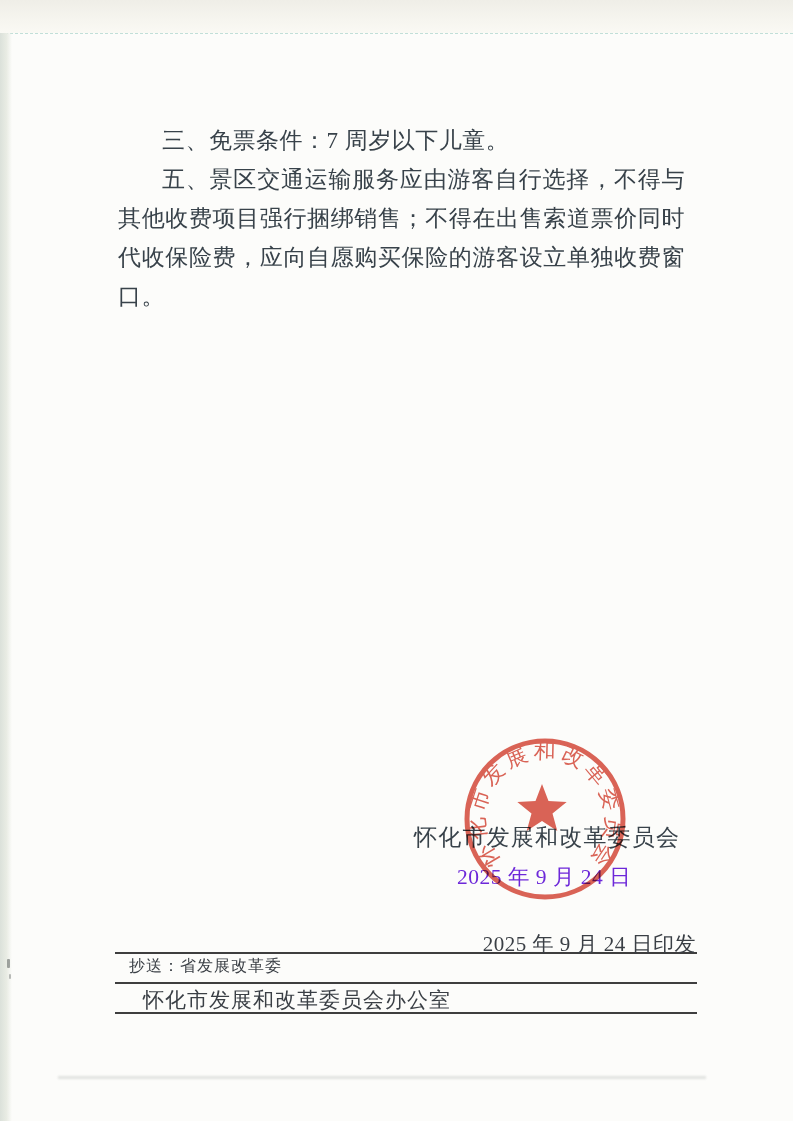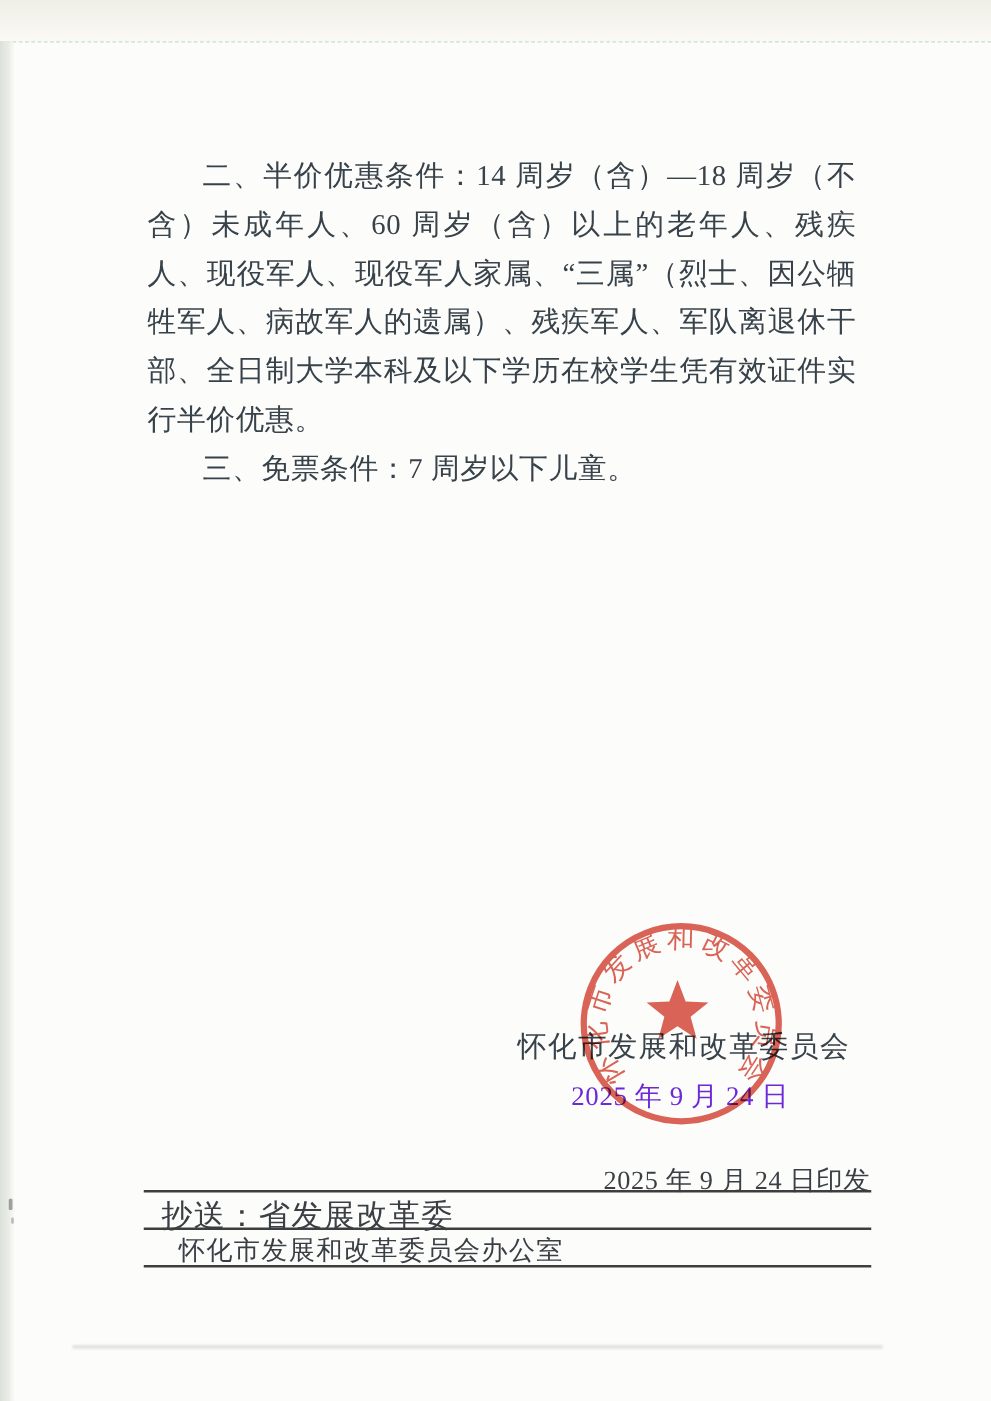--- a/index.html
+++ b/index.html
@@ -59,21 +59,21 @@
     opacity: 0.85; mix-blend-mode: multiply;
   }
 
   
   .rule { position: absolute; left: 115px; width: 582px; height: 2px; background: #3e3e3e; }
   .rule-top    { top: 952px; }
   .rule-middle { top: 982px; }
   .rule-bottom { top: 1012px; }
   .footer-cc {
     position: absolute; left: 129px; top: 956px;
-    color: #3a3f45; font-size: 25px; letter-spacing: 1px; white-space: nowrap;
+    color: #3a3f45; font-size: 16px; letter-spacing: 1px; white-space: nowrap;
   }
   .footer-office {
     position: absolute; left: 143px; top: 986px;
     color: #3a3f45; font-size: 21px; letter-spacing: 1px; white-space: nowrap;
   }
   .footer-printdate {
     position: absolute; right: 97px; top: 930px;
     color: #3a3f45; font-size: 21px; letter-spacing: 0.5px; white-space: nowrap;
   }
 </style>
@@ -81,22 +81,22 @@
 <body>
 
 <div class="top-band"></div>
 <div class="top-teal-line"></div>
 <div class="left-band"></div>
 <div class="bottom-smudge"></div>
 <div class="speck1"></div>
 <div class="speck2"></div>
 
 <div class="doc-body">
-  <p>二、半价优惠条件：14 周岁（含）—18 周岁（不含）未成年人、60 周岁（含）以上的老年人、残疾人、现役军人、现役军人家属、“三属”（烈士、因公牺牲军人、病故军人的遗属）、残疾军人、军队离退休干部、全日制大学本科及以下学历在校学生凭有效证件实行半价优惠。</p>
   <p>三、免票条件：7 周岁以下儿童。</p>
+  <p>五、景区交通运输服务应由游客自行选择，不得与其他收费项目强行捆绑销售；不得在出售索道票价同时代收保险费，应向自愿购买保险的游客设立单独收费窗口。</p>
 </div>
 
 <div class="sig-issuer">怀化市发展和改革委员会</div>
 <div class="sig-date">2025 年 9 月 24 日</div>
 
 <svg class="seal" viewBox="0 0 170 170" aria-hidden="true">
   <circle cx="85" cy="85" r="78" fill="none" stroke-width="5" stroke="#d6493a"></circle>
   <path id="sealArc" d="M 41.9,128.1 A 61,61 0 1 1 128.1,128.1" fill="none"></path>
   <text font-size="22" letter-spacing="4" fill="#d6493a">
     <textPath href="#sealArc" startOffset="2">怀化市发展和改革委员会</textPath>

